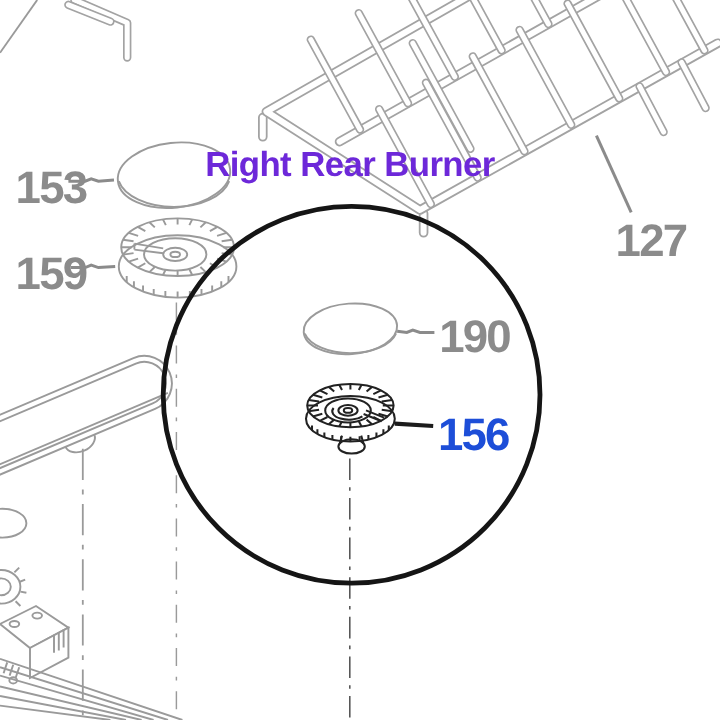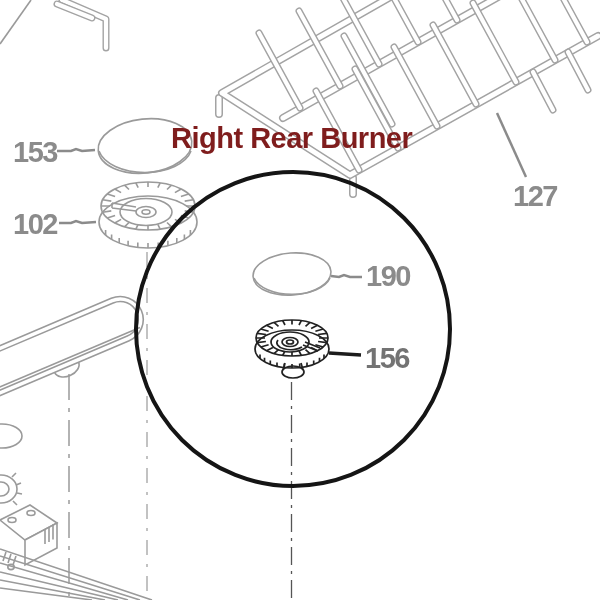--- a/index.html
+++ b/index.html
@@ -1,23 +1,23 @@
 <!DOCTYPE html>
 <html><head>
 <meta charset="utf-8">
 <style>
   html,body{margin:0;padding:0;background:#fff;}
   .stage{position:relative;width:600px;height:600px;background:#ffffff;overflow:hidden;
          font-family:"Liberation Sans",sans-serif;}
   .stage svg{position:absolute;left:0;top:0;}
-  .callout{position:absolute;font-weight:700;font-size:29px;letter-spacing:-1.5px;
+  .callout{position:absolute;font-weight:700;font-size:38px;letter-spacing:-1.5px;
            color:#8b8b8b;line-height:1;user-select:none;}
-  .callout.dark{color:#737373;}
+  .callout.dark{color:#1d4ed8;}
   .diagram-title{position:absolute;left:171px;top:124px;font-weight:700;font-size:29px;
-           letter-spacing:-0.5px;color:#7f1d1d;line-height:1;white-space:nowrap;}
+           letter-spacing:-0.5px;color:#6d28d9;line-height:1;white-space:nowrap;}
   
   .bo{stroke:#a3a3a3;stroke-width:7;fill:none;stroke-linecap:round;stroke-linejoin:round;}
   .bi{stroke:#ffffff;stroke-width:4.2;fill:none;stroke-linecap:round;stroke-linejoin:round;}
   .bo.rail{stroke-width:8;}
   .bi.rail{stroke-width:5;}
   .g1{stroke:#9a9a9a;stroke-width:1.6;fill:none;}
   .g1f{stroke:#9a9a9a;stroke-width:1.6;fill:#ffffff;}
   .gl{stroke:#8b8b8b;stroke-width:2.5;fill:none;}
   .k1{stroke:#222222;stroke-width:1.7;fill:none;}
   .k1f{stroke:#222222;stroke-width:1.7;fill:#ffffff;}
@@ -153,17 +153,17 @@
   <g>
     <path class="gl" d="M331,276 l8,1 l5,-2 l6,2 l12,0"></path>
   </g>
   <g>
     <path d="M329,353 L361,355" stroke="#1c1c1c" stroke-width="3.5" fill="none"></path>
   </g>
 </svg>
 
   <div class="diagram-title">Right Rear Burner</div>
   <div class="callout" style="left:13px;top:138px;">153</div>
-  <div class="callout" style="left:13px;top:210px;">102</div>
+  <div class="callout" style="left:13px;top:210px;">159</div>
   <div class="callout" style="left:513px;top:182px;">127</div>
   <div class="callout" style="left:366px;top:262px;">190</div>
   <div class="callout dark" style="left:365px;top:344px;">156</div>
 </div>
 
 </body></html>

